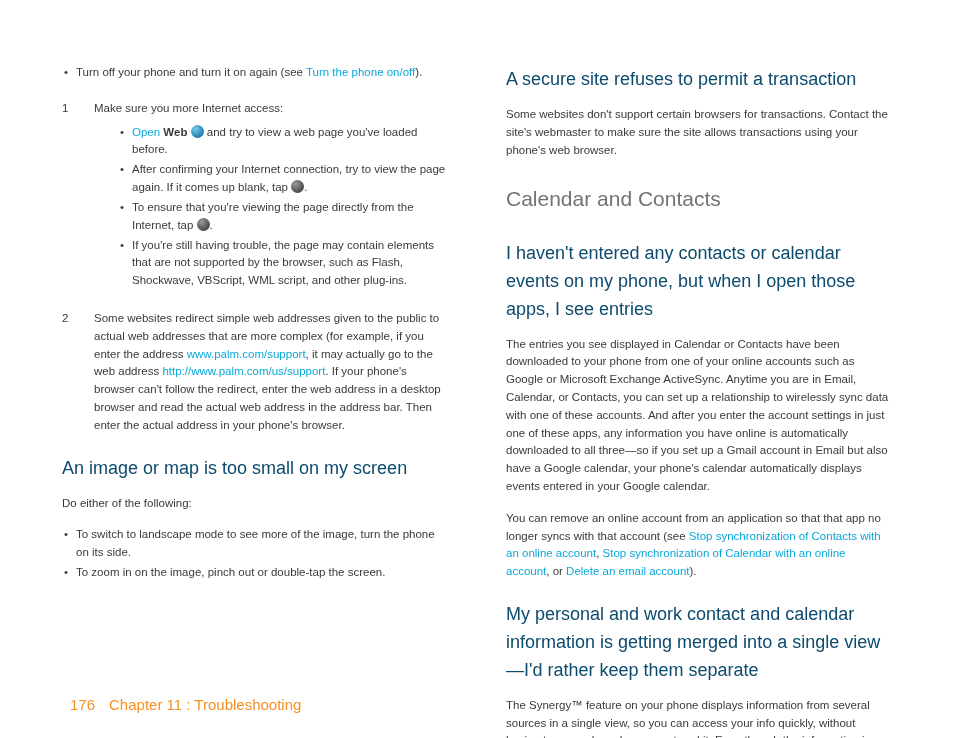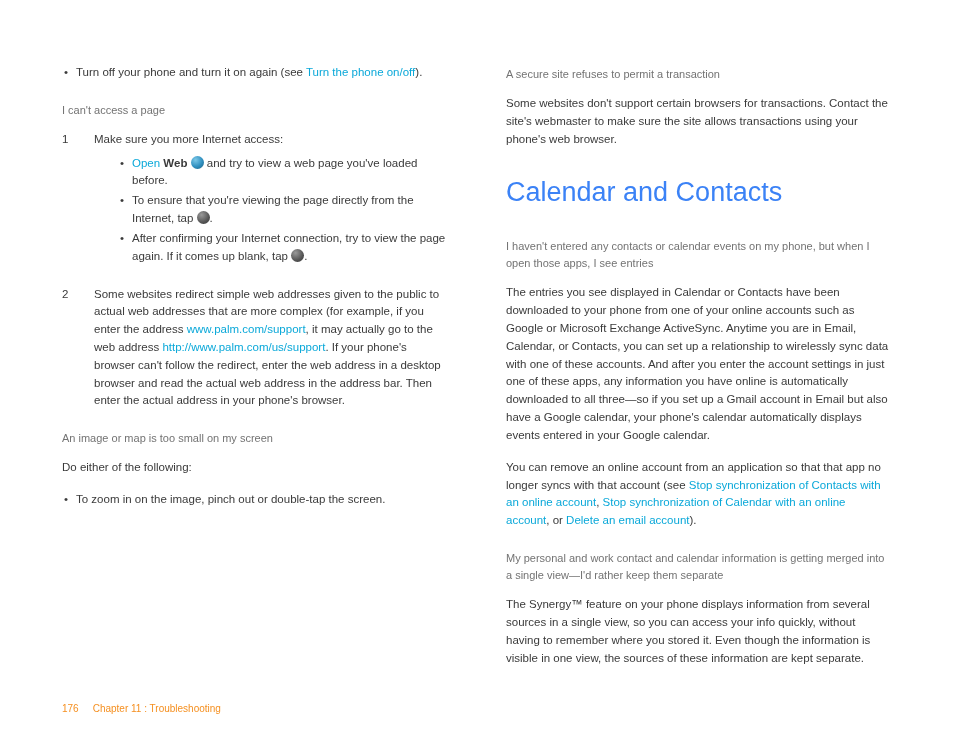--- a/index.html
+++ b/index.html
@@ -40,29 +40,29 @@
     content: "•";
     position: absolute;
     left: 2px;
     top: 0;
     color: #3a3a3a;
   }
   ul.inner { margin: 6px 0 10px 24px; padding: 0; list-style: none; }
   ul.inner > li { position: relative; padding-left: 14px; margin-bottom: 2px; }
   ul.inner > li::before { content: "•"; position: absolute; left: 2px; top: 0; }
   .h-sub {
-    font-size: 11px;
+    font-size: 18px;
     font-weight: 400;
-    color: #737373;
+    color: #0c4a6e;
     margin: 20px 0 12px 0;
   }
   .h-main {
-    font-size: 27px;
+    font-size: 21px;
     font-weight: 300;
-    color: #3b82f6;
+    color: #737373;
     margin: 24px 0 24px 0;
   }
   p.body { margin: 0 0 14px 0; }
   .num-item { display: flex; margin-bottom: 10px; }
   .num-item .n { width: 32px; flex: none; font-weight: 500; }
   .num-item .t { flex: 1; }
   .link { color: #0aa8d9; }
   .bold { font-weight: 600; }
   .icon-globe {
     display: inline-block;
@@ -75,74 +75,77 @@
   .icon-reload {
     display: inline-block;
     width: 13px; height: 13px;
     border-radius: 50%;
     background: radial-gradient(circle at 35% 30%, #9a9a9a, #555 60%, #333);
     vertical-align: -2px;
     position: relative;
   }
   .footer {
     position: absolute;
-    left: 62px;
+    left: 70px;
     bottom: 22px;
     color: #f59021;
-    font-size: 10px;
+    font-size: 15px;
   }
   .footer .pn { margin-right: 14px; }
 </style>
 </head>
 <body>
 
 <div class="page">
 
   <div class="column col-left">
 
     <ul class="bullet">
       <li>
         <span>Turn off your phone and turn it on again (see </span><span class="link">Turn the phone on/off</span><span>).</span>
       </li>
     </ul>
 
-    <div class="h-sub">I can't access a page</div>
 
     <div class="num-item">
       <div class="n">1</div>
       <div class="t">
         <span>Make sure you more Internet access:</span>
         <ul class="inner">
           <li>
             <span class="link">Open</span>
             <span> </span><span class="bold">Web</span>
             <span> </span><span class="icon-globe"></span><span> and try to view a web page you've loaded before.</span>
           </li>
           <li>
+            <span>After confirming your Internet connection, try to view the page again. If it comes up blank, tap </span><span class="icon-reload"></span><span>.</span>
+          </li>
+          <li>
             <span>To ensure that you're viewing the page directly from the Internet, tap </span><span class="icon-reload"></span><span>.</span>
           </li>
           <li>
-            <span>After confirming your Internet connection, try to view the page again. If it comes up blank, tap </span><span class="icon-reload"></span><span>.</span>
+            <span>If you're still having trouble, the page may contain elements that are not supported by the browser, such as Flash, Shockwave, VBScript, WML script, and other plug-ins.</span>
           </li>
         </ul>
       </div>
     </div>
 
     <div class="num-item">
       <div class="n">2</div>
       <div class="t">
         <span>Some websites redirect simple web addresses given to the public to actual web addresses that are more complex (for example, if you enter the address </span><span class="link">www.palm.com/support</span><span>, it may actually go to the web address </span><span class="link">http://www.palm.com/us/support</span><span>. If your phone's browser can't follow the redirect, enter the web address in a desktop browser and read the actual web address in the address bar. Then enter the actual address in your phone's browser.</span>
       </div>
     </div>
 
     <div class="h-sub">An image or map is too small on my screen</div>
 
     <p class="body">Do either of the following:</p>
 
     <ul class="bullet">
+      <li><span>To switch to landscape mode to see more of the image, turn the phone on its side.</span></li>
       <li><span>To zoom in on the image, pinch out or double-tap the screen.</span></li>
     </ul>
   </div>
 
   <div class="column">
 
     <div class="h-sub" style="margin-top:6px">A secure site refuses to permit a transaction</div>
     <p class="body">Some websites don't support certain browsers for transactions. Contact the site's webmaster to make sure the site allows transactions using your phone's web browser.</p>
 
     <div class="h-main">Calendar and Contacts</div>

